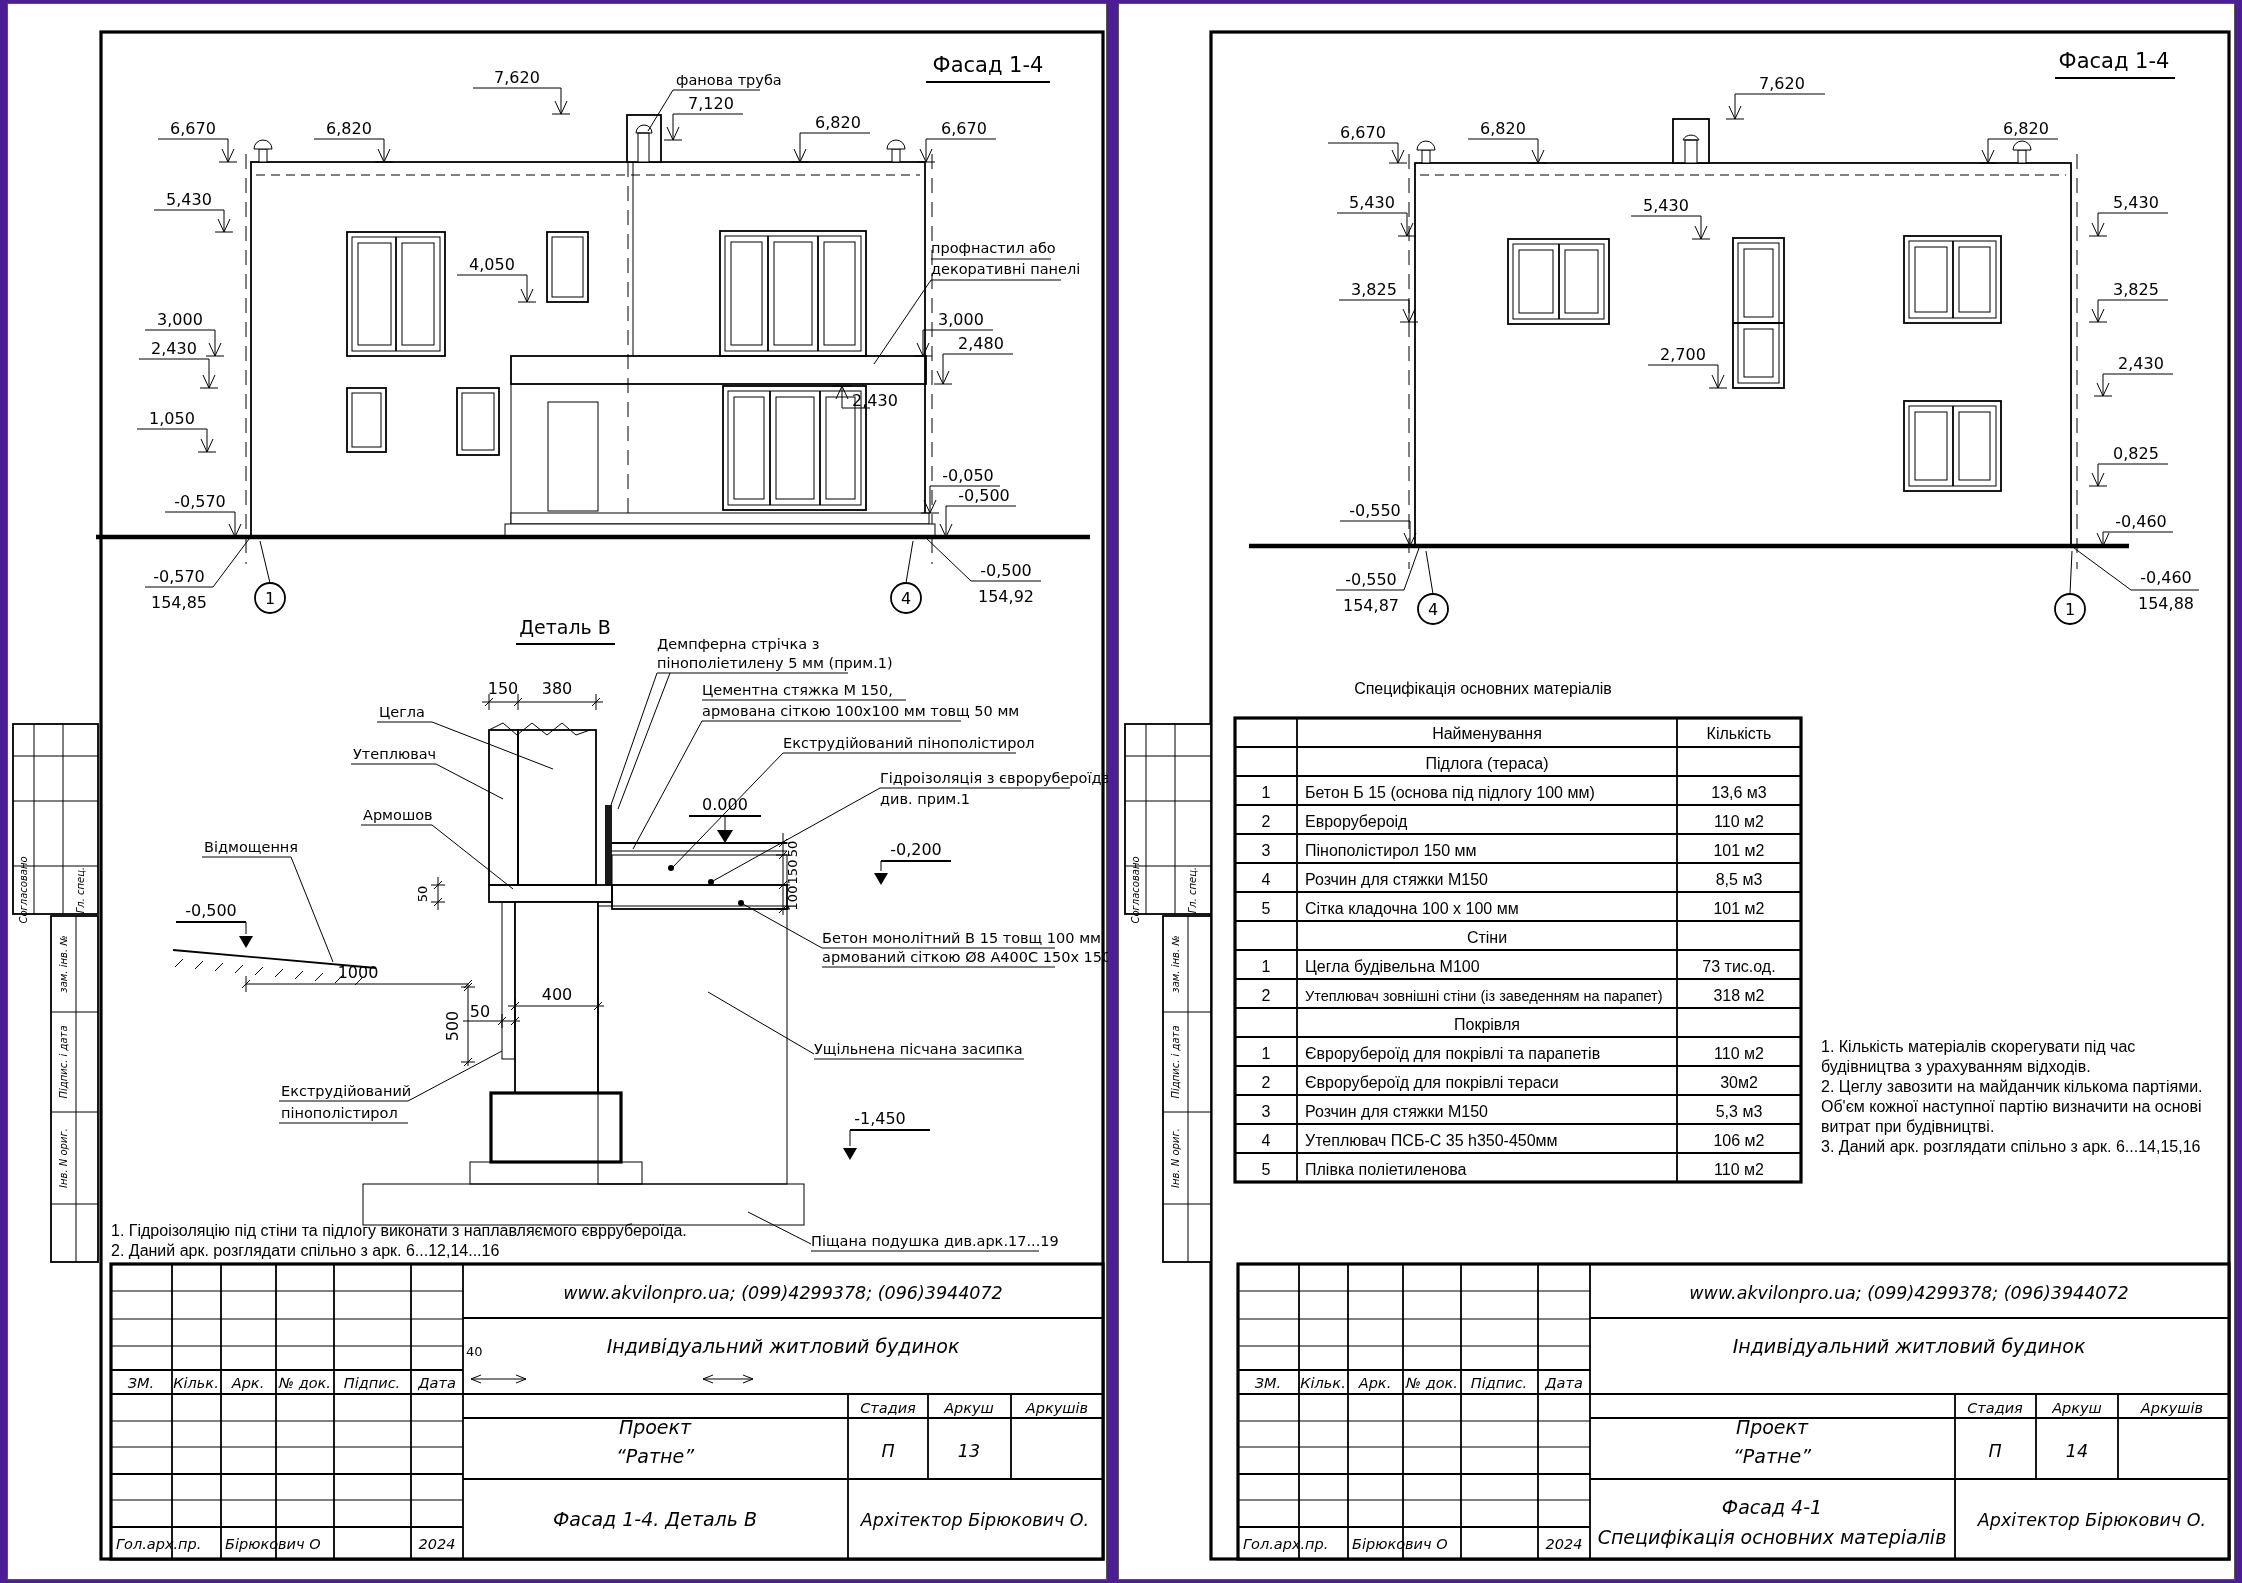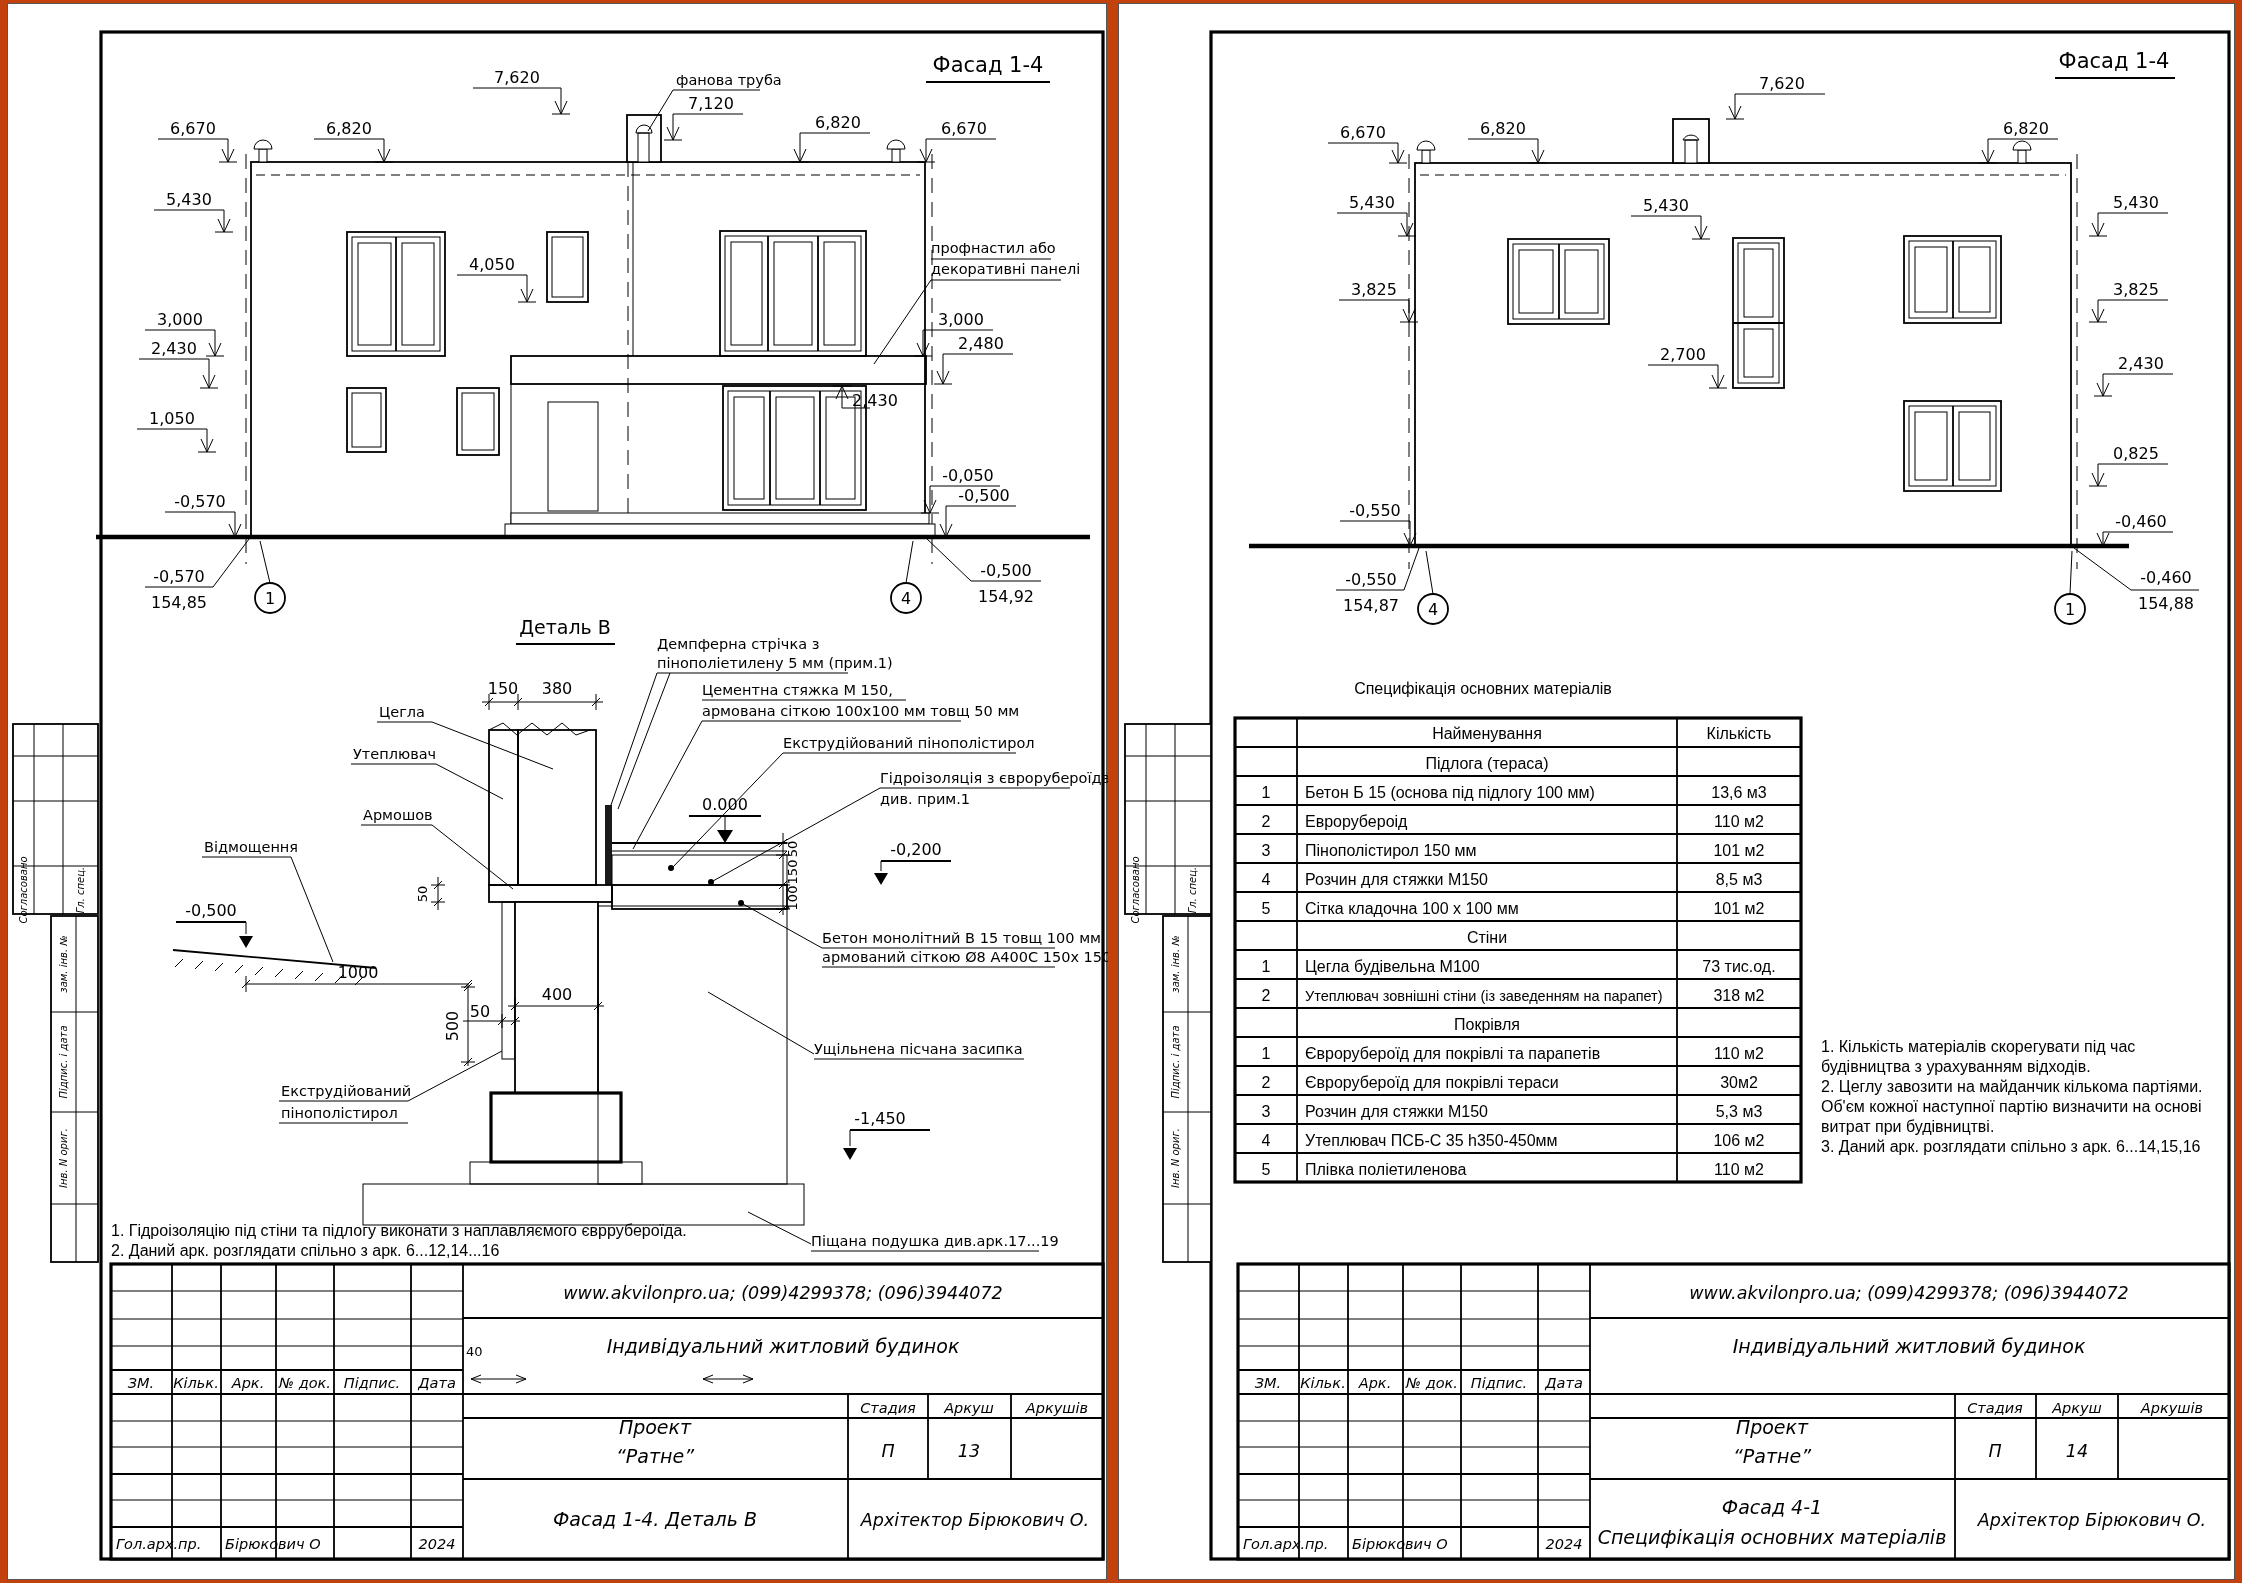--- a/index.html
+++ b/index.html
@@ -1,16 +1,16 @@
 <!DOCTYPE html>
 <html><head>
 <meta charset="utf-8">
 <style>
   html,body{margin:0;padding:0;background:#e6e6e6;}
-  .canvas{position:relative;width:2242px;height:1583px;background:#c2410c;overflow:hidden;
+  .canvas{position:relative;width:2242px;height:1583px;background:#4c1d95;overflow:hidden;
           font-family:"DejaVu Sans",sans-serif;}
   .sheet{position:absolute;background:#fff;border:1px solid #555;box-sizing:border-box;}
   svg{position:absolute;left:0;top:0;}
   
   .s1{stroke:#000;stroke-width:1;fill:none}
   .s2{stroke:#000;stroke-width:1.8;fill:none}
   .s3{stroke:#000;stroke-width:3.2;fill:none}
   .s4{stroke:#000;stroke-width:4.5;fill:none}
   .dsh{stroke-dasharray:15 9}
   .dsh2{stroke-dasharray:9 6}

